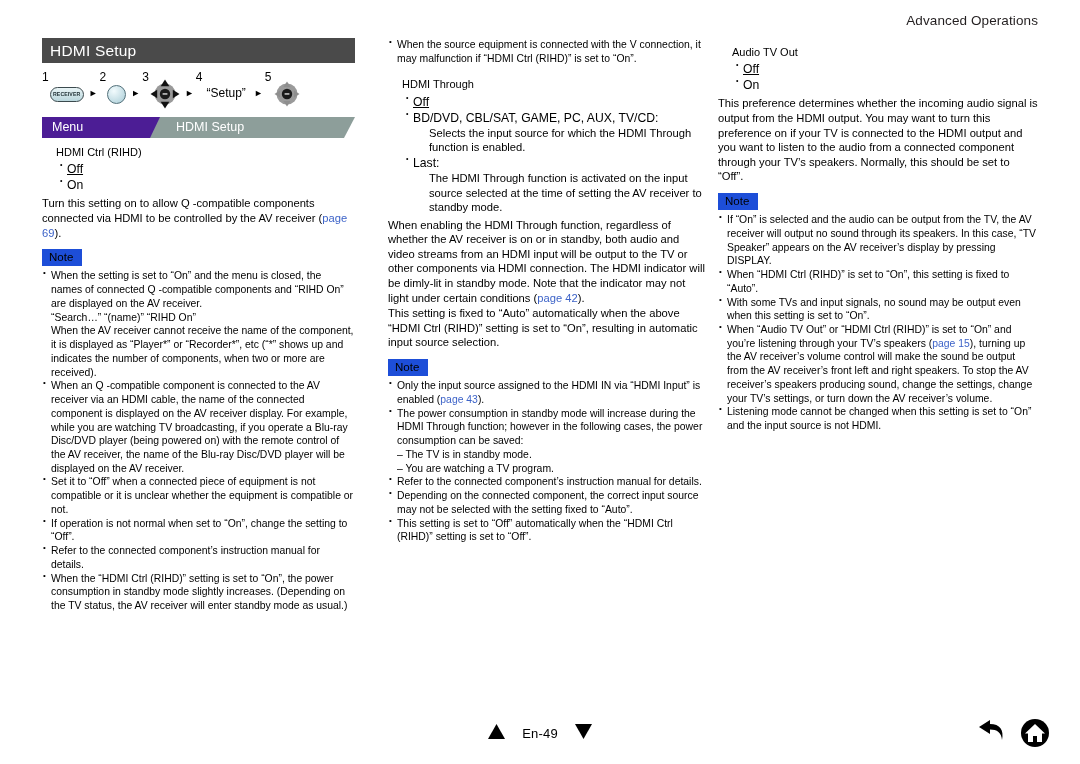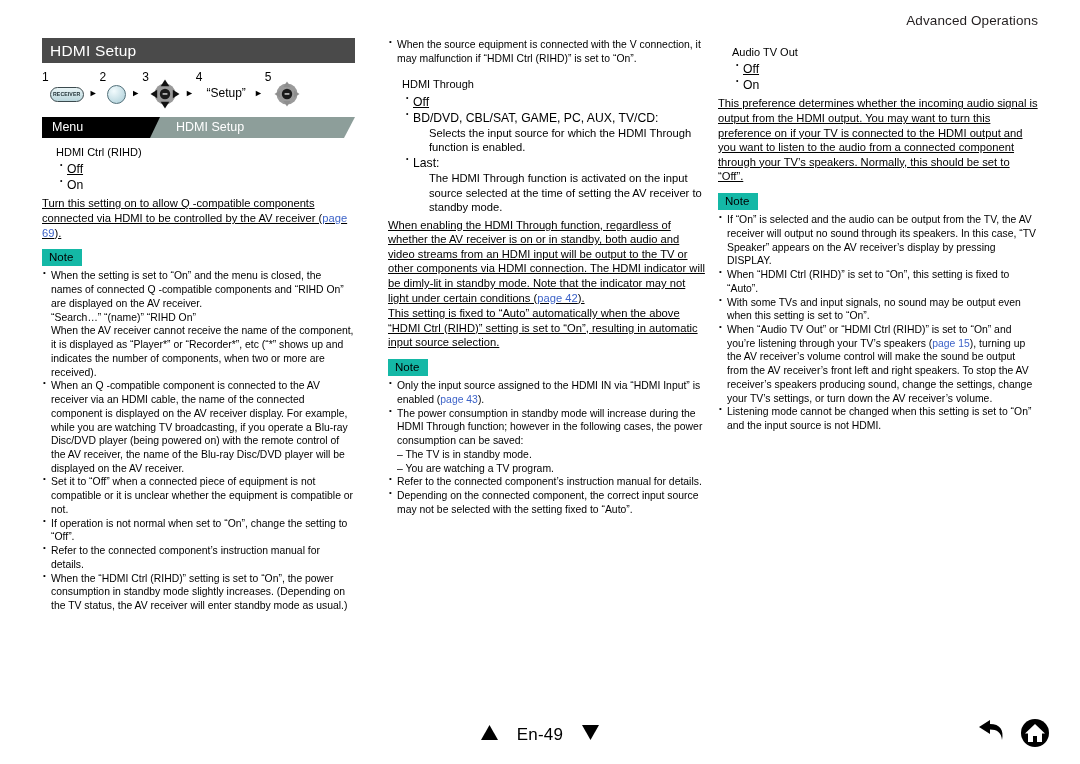--- a/index.html
+++ b/index.html
@@ -115,21 +115,21 @@
   .bc-seg {
     position: absolute;
     top: 0; height: 21px;
     line-height: 21px;
     font-size: 12.5px;
     color: #ffffff;
     padding-left: 10px;
   }
   .bc-menu {
     left: 0; width: 130px;
-    background: #000000;
+    background: #4c1d95;
     clip-path: polygon(0 0, 118px 0, 108px 21px, 0 21px);
     z-index: 3;
   }
   .bc-current {
     left: 106px; width: 207px;
     background: #8d9e9a;
     clip-path: polygon(11px 0, 207px 0, 196px 21px, 0 21px);
     padding-left: 28px;
     z-index: 2;
   }
@@ -155,28 +155,28 @@
     font-size: 7px;
     color: #000;
   }
   .opt u { }
   .opt-desc {
     margin-left: 41px;
     font-size: 11.2px;
     line-height: 1.30;
   }
 
-  p.body { margin: 3px 0 0 0; text-decoration: underline; }
+  p.body { margin: 3px 0 0 0; }
   p.body.tight { margin-top: 1px; }
   .spacer-s { height: 5px; }
 
   
   .note-tag {
     display: inline-block;
-    background: #14b8a6;
+    background: #1d4ed8;
     font-size: 11.5px;
     padding: 1px 9px 2px 7px;
     margin: 9px 0 3px 0;
     line-height: 1.25;
   }
   ul.note-list {
     list-style: none;
     margin: 0; padding: 0;
     font-size: 10.4px;
     line-height: 1.32;
@@ -205,21 +205,21 @@
     position: absolute;
     left: 0; bottom: 12px;
     width: 1080px;
     height: 40px;
   }
   .pager {
     position: absolute;
     left: 0; right: 0;
     top: 12px;
     text-align: center;
-    font-size: 17px;
+    font-size: 13px;
   }
   .pager .tri {
     display: inline-block;
     vertical-align: middle;
     margin: 0 14px;
   }
   .pager .pg-label {
     display: inline-block;
     vertical-align: middle;
     letter-spacing: .2px;
@@ -329,20 +329,21 @@
     <div class="note-tag">Note</div>
     <ul class="note-list">
       <li><span>Only the input source assigned to the HDMI IN via “HDMI Input” is enabled (</span><span class="pref">page 43</span><span>).</span></li>
       <li>
         <span>The power consumption in standby mode will increase during the HDMI Through function; however in the following cases, the power consumption can be saved:</span>
         <span class="dashline">– The TV is in standby mode.</span>
         <span class="dashline">– You are watching a TV program.</span>
       </li>
       <li><span>Refer to the connected component’s instruction manual for details.</span></li>
       <li><span>Depending on the connected component, the correct input source may not be selected with the setting fixed to “Auto”.</span></li>
+      <li><span>This setting is set to “Off” automatically when the “HDMI Ctrl (RIHD)” setting is set to “Off”.</span></li>
     </ul>
   </div>
 
   <div class="col col-3">
     <h3 class="setting-title">Audio TV Out</h3>
     <div class="opt"><u>Off</u></div>
     <div class="opt"><span>On</span></div>
 
     <p class="body">This preference determines whether the incoming audio signal is output from the HDMI output. You may want to turn this preference on if your TV is connected to the HDMI output and you want to listen to the audio from a connected component through your TV’s speakers. Normally, this should be set to “Off”.</p>
 

